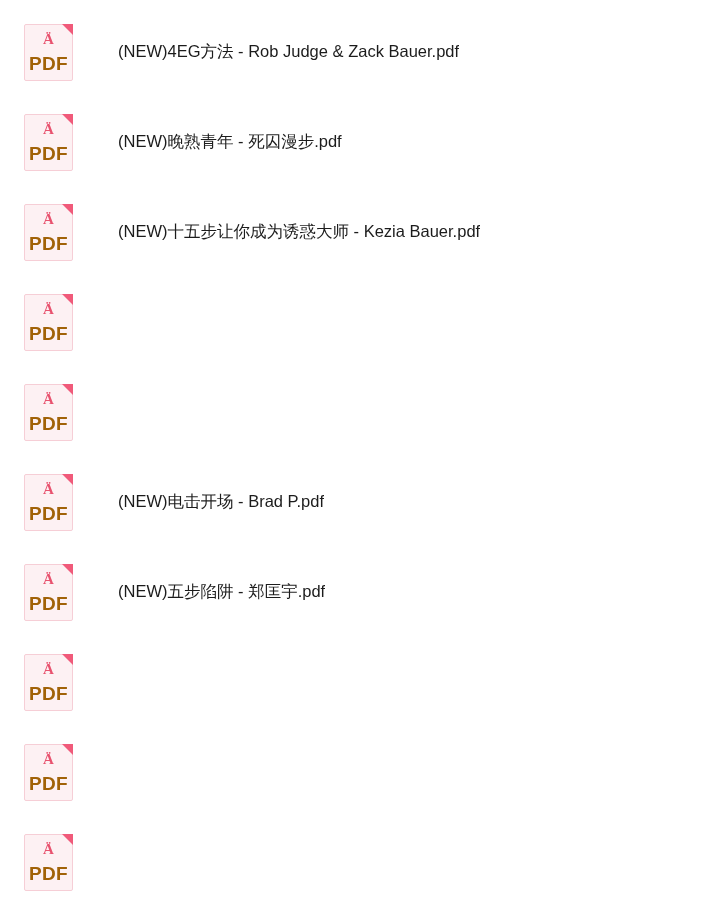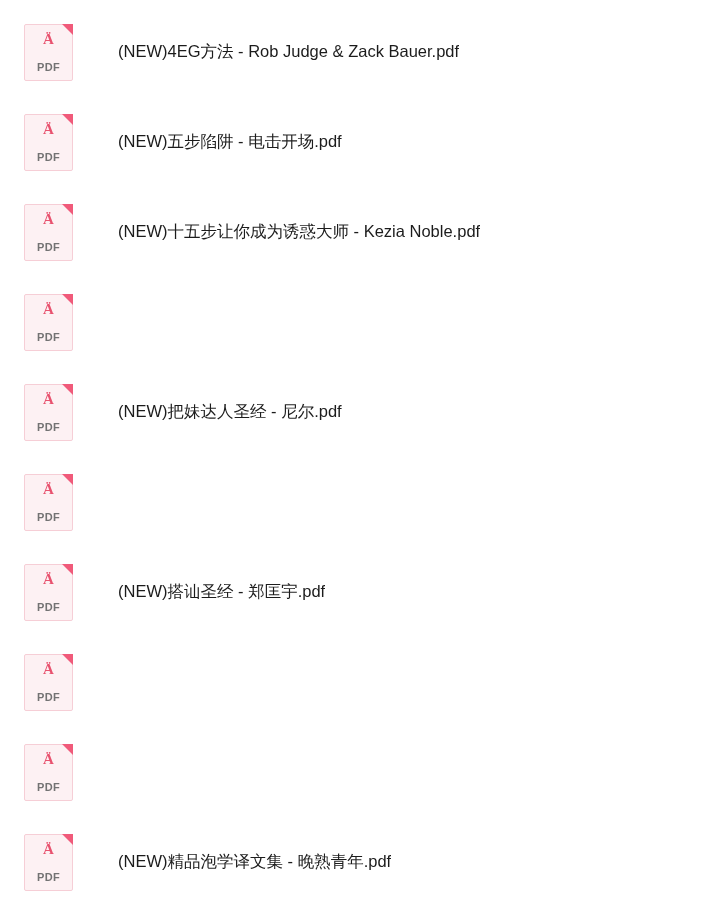--- a/index.html
+++ b/index.html
@@ -56,23 +56,23 @@
     color: #e8536f;
     line-height: 1;
   }
   .pdf-icon .label {
     position: absolute;
     bottom: 7px;
     left: 0;
     right: 0;
     text-align: center;
     font-family: "Liberation Sans", sans-serif;
-    font-size: 11px;
+    font-size: 19px;
     font-weight: bold;
-    color: #737373;
+    color: #a16207;
     letter-spacing: 0.3px;
     line-height: 1;
     margin-top: 18px;
   }
   .file-name {
     margin-left: 45px;
     font-size: 16.5px;
     color: #1c1c1c;
     white-space: nowrap;
     overflow: hidden;
@@ -91,64 +91,30 @@
     </div>
     <div class="file-name">(NEW)4EG方法 - Rob Judge &amp; Zack Bauer.pdf</div>
   </div>
 
   <div class="file-row">
     <div class="pdf-icon">
       <div class="corner"></div>
       <div class="glyph">Ä</div>
       <div class="label">PDF</div>
     </div>
-    <div class="file-name">(NEW)五步陷阱 - 电击开场.pdf</div>
+    <div class="file-name">(NEW)晚熟青年 - 死囚漫步.pdf</div>
   </div>
 
   <div class="file-row">
     <div class="pdf-icon">
       <div class="corner"></div>
       <div class="glyph">Ä</div>
       <div class="label">PDF</div>
     </div>
-    <div class="file-name">(NEW)十五步让你成为诱惑大师 - Kezia Noble.pdf</div>
-  </div>
-
-  <div class="file-row">
-    <div class="pdf-icon">
-      <div class="corner"></div>
-      <div class="glyph">Ä</div>
-      <div class="label">PDF</div>
-    </div>
-  </div>
-
-  <div class="file-row">
-    <div class="pdf-icon">
-      <div class="corner"></div>
-      <div class="glyph">Ä</div>
-      <div class="label">PDF</div>
-    </div>
-    <div class="file-name">(NEW)把妹达人圣经 - 尼尔.pdf</div>
-  </div>
-
-  <div class="file-row">
-    <div class="pdf-icon">
-      <div class="corner"></div>
-      <div class="glyph">Ä</div>
-      <div class="label">PDF</div>
-    </div>
-  </div>
-
-  <div class="file-row">
-    <div class="pdf-icon">
-      <div class="corner"></div>
-      <div class="glyph">Ä</div>
-      <div class="label">PDF</div>
-    </div>
-    <div class="file-name">(NEW)搭讪圣经 - 郑匡宇.pdf</div>
+    <div class="file-name">(NEW)十五步让你成为诱惑大师 - Kezia Bauer.pdf</div>
   </div>
 
   <div class="file-row">
     <div class="pdf-icon">
       <div class="corner"></div>
       <div class="glyph">Ä</div>
       <div class="label">PDF</div>
     </div>
   </div>
 
@@ -159,15 +125,48 @@
       <div class="label">PDF</div>
     </div>
   </div>
 
   <div class="file-row">
     <div class="pdf-icon">
       <div class="corner"></div>
       <div class="glyph">Ä</div>
       <div class="label">PDF</div>
     </div>
-    <div class="file-name">(NEW)精品泡学译文集 - 晚熟青年.pdf</div>
+    <div class="file-name">(NEW)电击开场 - Brad P.pdf</div>
+  </div>
+
+  <div class="file-row">
+    <div class="pdf-icon">
+      <div class="corner"></div>
+      <div class="glyph">Ä</div>
+      <div class="label">PDF</div>
+    </div>
+    <div class="file-name">(NEW)五步陷阱 - 郑匡宇.pdf</div>
+  </div>
+
+  <div class="file-row">
+    <div class="pdf-icon">
+      <div class="corner"></div>
+      <div class="glyph">Ä</div>
+      <div class="label">PDF</div>
+    </div>
+  </div>
+
+  <div class="file-row">
+    <div class="pdf-icon">
+      <div class="corner"></div>
+      <div class="glyph">Ä</div>
+      <div class="label">PDF</div>
+    </div>
+  </div>
+
+  <div class="file-row">
+    <div class="pdf-icon">
+      <div class="corner"></div>
+      <div class="glyph">Ä</div>
+      <div class="label">PDF</div>
+    </div>
   </div>
 </div>
 
 </body></html>

